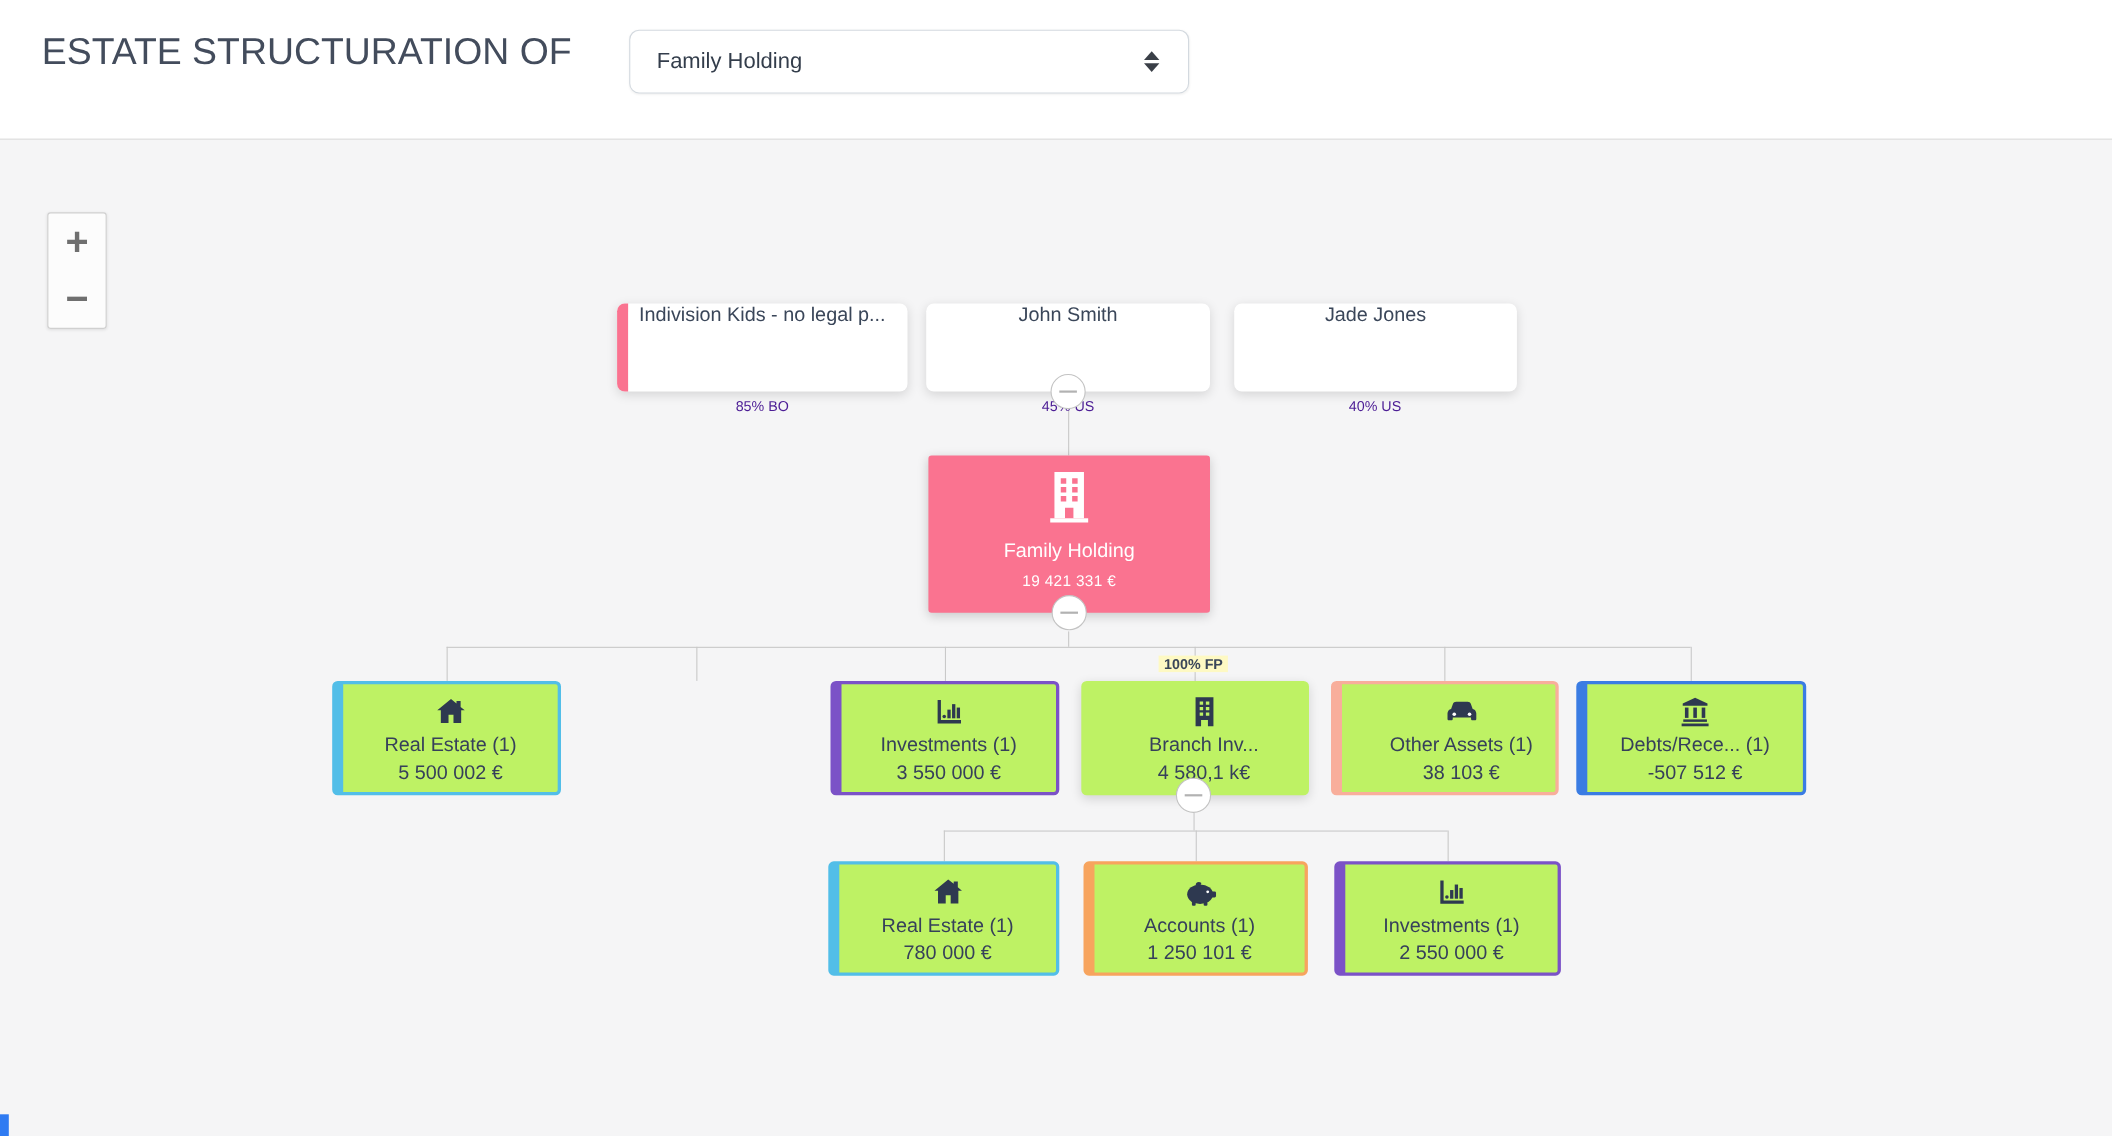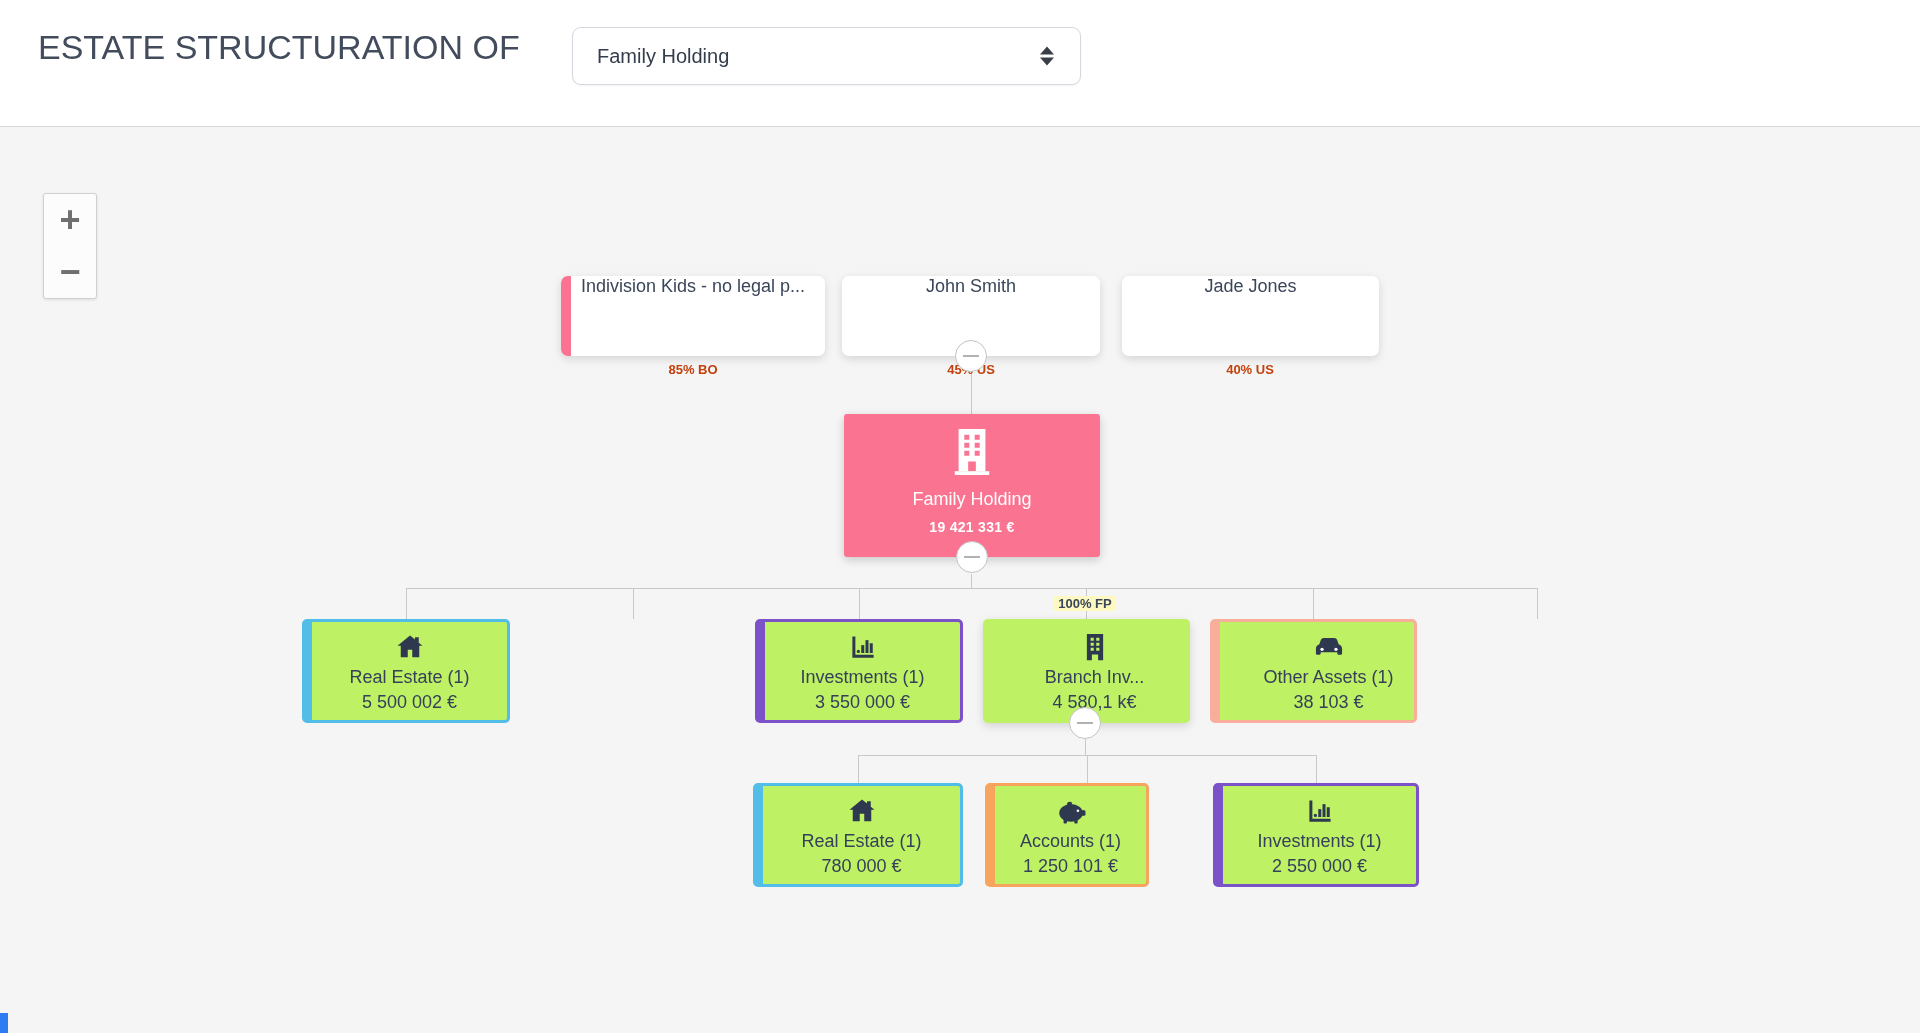--- a/index.html
+++ b/index.html
@@ -15,30 +15,30 @@
   .tri-up{width:0;height:0;border-left:7px solid transparent;border-right:7px solid transparent;border-bottom:8px solid #3a3f47;}
   .tri-down{width:0;height:0;border-left:7px solid transparent;border-right:7px solid transparent;border-top:8px solid #3a3f47;}
 
   
   .zoomctl{position:absolute;left:43px;top:193px;width:54px;background:#fcfcfc;border:1px solid #d0d0d0;border-radius:3px;box-shadow:0 1px 3px rgba(0,0,0,.10);box-sizing:border-box;}
   .zoombtn{width:100%;height:52px;display:flex;align-items:center;justify-content:center;font-size:36px;font-weight:bold;color:#6f6f6f;cursor:pointer;user-select:none;}
 
   
   .line{position:absolute;background:#c9c9c9;}
   .edge-label{position:absolute;transform:translateX(-50%);font-size:13px;font-weight:bold;color:#3A4659;background:#fef9c3;padding:0 5px;z-index:2;white-space:nowrap;}
-  .share-label{position:absolute;transform:translateX(-50%);font-size:13px;font-weight:bold;color:#c2410c;white-space:nowrap;}
+  .share-label{position:absolute;transform:translateX(-50%);font-size:13px;font-weight:normal;color:#4c1d95;white-space:nowrap;}
 
   
   .person-card{position:absolute;top:276px;height:80px;background:#fff;border-radius:7px;box-shadow:0 3px 10px rgba(0,0,0,.13);display:flex;align-items:flex-start;justify-content:center;font-size:18px;color:#3A4659;box-sizing:border-box;cursor:pointer;}
   .person-stripe{position:absolute;left:0;top:0;bottom:0;width:10px;border-radius:7px 0 0 7px;}
 
   .root-card{position:absolute;left:844px;top:414px;width:256px;height:143px;border-radius:3px;box-shadow:0 3px 10px rgba(0,0,0,.18);display:flex;flex-direction:column;align-items:center;color:#ffffff;cursor:pointer;z-index:1;}
   .root-icon{margin-top:13px;color:#fff;}
   .root-name{font-size:18px;margin-top:8px;}
-  .root-value{font-size:14px;font-weight:bold;margin-top:9px;letter-spacing:.3px;}
+  .root-value{font-size:14px;font-weight:normal;margin-top:9px;letter-spacing:.3px;}
 
   .asset-card{position:absolute;height:104px;background:#bef264;border-radius:5px;box-sizing:border-box;display:flex;flex-direction:column;align-items:center;justify-content:center;color:#36405A;cursor:pointer;z-index:1;}
   .asset-card.accent{border-style:solid;border-width:3px 3px 3px 10px;border-color:#ccc;}
   .asset-card.plain{box-shadow:0 3px 10px rgba(0,0,0,.14);}
   .asset-icon{height:32px;display:flex;align-items:flex-end;justify-content:center;color:#2E3950;}
   .asset-label{font-size:18px;margin-top:5px;}
   .asset-value{font-size:18px;margin-top:4px;}
   .row2{top:619px;}
   .row3{top:783px;}
 
@@ -158,36 +158,50 @@
       <svg width="34" height="30" viewBox="0 0 24 22" fill="currentColor">
         <path d="M4.8 9.2 6 5.9C6.3 5 7.2 4.4 8.2 4.4h7.6c1 0 1.9.6 2.2 1.5l1.2 3.3c1.4.3 2.4 1.5 2.4 3v3.6c0 .5-.4.9-.9.9h-1.7c-.5 0-.9-.4-.9-.9v-1H5.9v1c0 .5-.4.9-.9.9H3.3c-.5 0-.9-.4-.9-.9v-3.6c0-1.5 1-2.7 2.4-3Z"></path>
         <circle cx="6.9" cy="12.7" r="1.2" fill="#ffffff"></circle>
         <circle cx="17.1" cy="12.7" r="1.2" fill="#ffffff"></circle>
       </svg>
     </span>
     <span class="asset-label">Other Assets (1)</span>
     <span class="asset-value">38 103 €</span>
   </div>
 
+  <div class="asset-card accent row2" style="left: 1433px; width: 209px; border-color: rgb(58, 124, 227);">
+    <span class="asset-icon">
+      <svg width="32" height="30" viewBox="0 0 24 24" fill="currentColor">
+        <path d="M12 1.8 21 6v1.6H3V6Z"></path>
+        <rect x="4.6" y="9" width="2.6" height="7.5"></rect>
+        <rect x="10.7" y="9" width="2.6" height="7.5"></rect>
+        <rect x="16.8" y="9" width="2.6" height="7.5"></rect>
+        <rect x="3.4" y="17.6" width="17.2" height="1.8"></rect>
+        <rect x="2.2" y="20.6" width="19.6" height="2"></rect>
+      </svg>
+    </span>
+    <span class="asset-label">Debts/Rece... (1)</span>
+    <span class="asset-value">-507 512 €</span>
+  </div>
 
   <div class="handle" style="left:1069px;top:707px;">
       <span class="minus"></span>
     </div>
 
   <div class="asset-card accent row3" style="left: 753px; width: 210px; border-color: rgb(82, 190, 232);">
     <span class="asset-icon">
       <svg width="32" height="30" viewBox="0 0 24 24" fill="currentColor">
           <path d="M12 2.8 2 11h2.6v9.2h5.6v-6h3.6v6h5.6V11H22L19 8.5V4.2h-3V6L12 2.8z"></path>
         </svg>
     </span>
     <span class="asset-label">Real Estate (1)</span>
     <span class="asset-value">780 000 €</span>
   </div>
 
-  <div class="asset-card accent row3" style="left: 985px; width: 164px; border-color: rgb(247, 164, 94);">
+  <div class="asset-card accent row3" style="left: 985px; width: 204px; border-color: rgb(247, 164, 94);">
     <span class="asset-icon">
       <svg width="34" height="30" viewBox="0 0 25 23" fill="currentColor">
         <ellipse cx="12.5" cy="13" rx="9" ry="6.8"></ellipse>
         <rect x="20" y="11" width="3.6" height="4.2" rx="1"></rect>
         <rect x="6.8" y="17.5" width="2.6" height="3.6" rx="0.8"></rect>
         <rect x="15" y="17.5" width="2.6" height="3.6" rx="0.8"></rect>
         <path d="M9.5 6.8C9 4.6 11.8 3.6 13.4 5.2L12.5 7.4Z"></path>
         <circle cx="17.8" cy="11.3" r="1" fill="#ffffff"></circle>
       </svg>
     </span>

